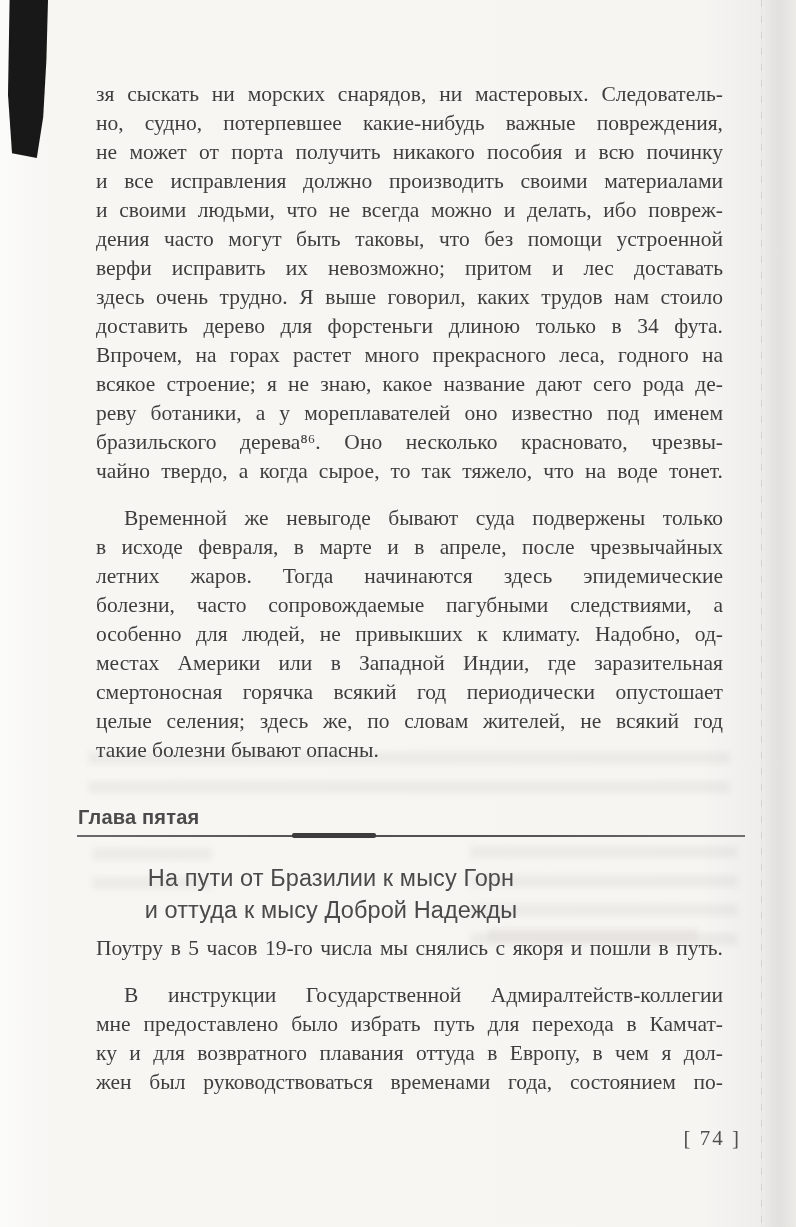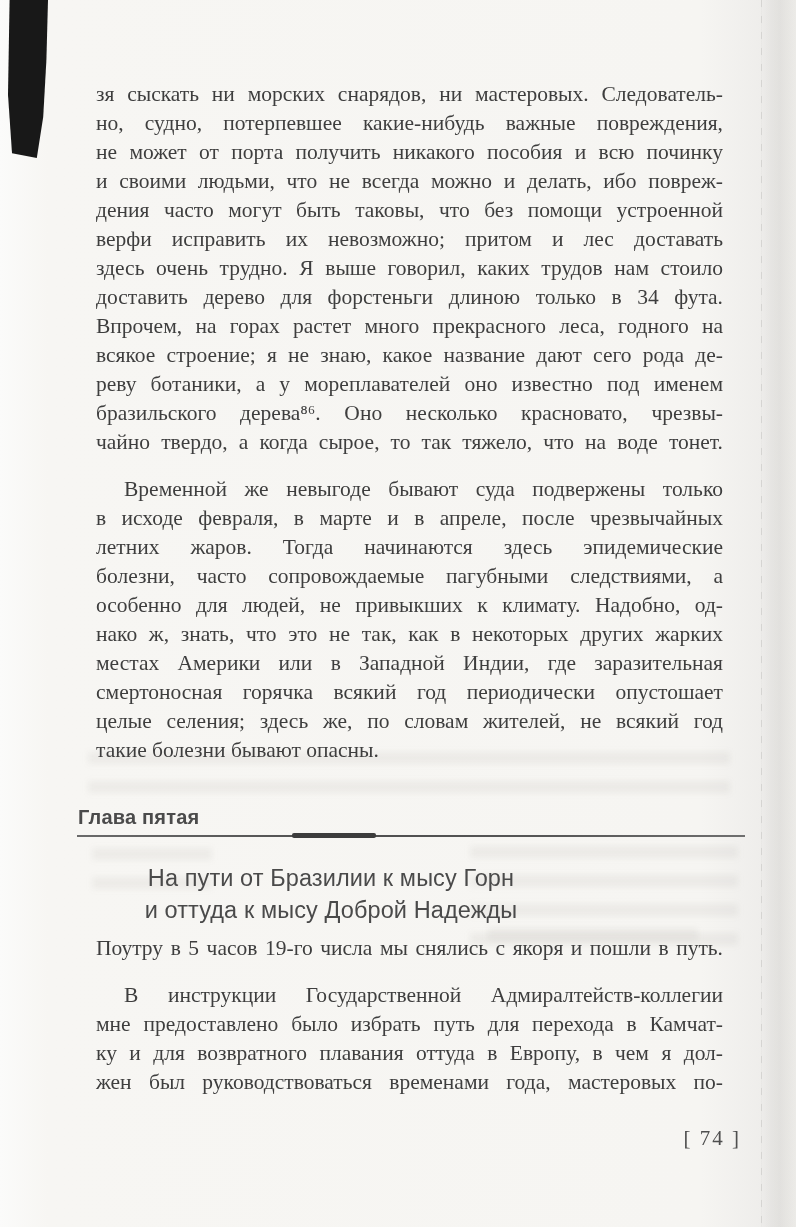--- a/index.html
+++ b/index.html
@@ -124,38 +124,38 @@
   <div class="ghost g1"></div>
   <div class="ghost g2"></div>
   <div class="ghost g3"></div>
   <div class="ghost g4"></div>
 
   <div class="textblock tb-top">
     <div class="para">
         <div class="line">зя сыскать ни морских снарядов, ни мастеровых. Следователь-</div>
         <div class="line">но, судно, потерпевшее какие-нибудь важные повреждения,</div>
         <div class="line">не может от порта получить никакого пособия и всю починку</div>
+        <div class="line">и все исправления должно производить своими материалами</div>
         <div class="line">и своими людьми, что не всегда можно и делать, ибо повреж-</div>
         <div class="line">дения часто могут быть таковы, что без помощи устроенной</div>
         <div class="line">верфи исправить их невозможно; притом и лес доставать</div>
         <div class="line">здесь очень трудно. Я выше говорил, каких трудов нам стоило</div>
         <div class="line">доставить дерево для форстеньги длиною только в 34 фута.</div>
         <div class="line">Впрочем, на горах растет много прекрасного леса, годного на</div>
         <div class="line">всякое строение; я не знаю, какое название дают сего рода де-</div>
         <div class="line">реву ботаники, а у мореплавателей оно известно под именем</div>
         <div class="line">бразильского дерева⁸⁶. Оно несколько красновато, чрезвы-</div>
         <div class="line">чайно твердо, а когда сырое, то так тяжело, что на воде тонет.</div>
       </div>
     <div class="para indent-first">
         <div class="line">Временной же невыгоде бывают суда подвержены только</div>
         <div class="line">в исходе февраля, в марте и в апреле, после чрезвычайных</div>
         <div class="line">летних жаров. Тогда начинаются здесь эпидемические</div>
         <div class="line">болезни, часто сопровождаемые пагубными следствиями, а</div>
         <div class="line">особенно для людей, не привыкших к климату. Надобно, од-</div>
-        <div class="line">нако ж, знать, что это не так, как в некоторых других жарких</div>
         <div class="line">местах Америки или в Западной Индии, где заразительная</div>
         <div class="line">смертоносная горячка всякий год периодически опустошает</div>
         <div class="line">целые селения; здесь же, по словам жителей, не всякий год</div>
         <div class="line last">такие болезни бывают опасны.</div>
       </div>
   </div>
 
   <div class="kicker">Глава пятая</div>
   <div class="rule"></div>
   <div class="rule-bold"></div>
@@ -165,19 +165,19 @@
   </div>
 
   <div class="textblock tb-bottom">
     <div class="para">
         <div class="line">Поутру в 5 часов 19-го числа мы снялись с якоря и пошли в путь.</div>
       </div>
     <div class="para indent-first">
         <div class="line">В инструкции Государственной Адмиралтейств-коллегии</div>
         <div class="line">мне предоставлено было избрать путь для перехода в Камчат-</div>
         <div class="line">ку и для возвратного плавания оттуда в Европу, в чем я дол-</div>
-        <div class="line">жен был руководствоваться временами года, мастеровых по-</div>
+        <div class="line">жен был руководствоваться временами года, состоянием по-</div>
       </div>
   </div>
 
   <div class="pagenum">[ 74 ]</div>
 
 </div>
 
 </body></html>

